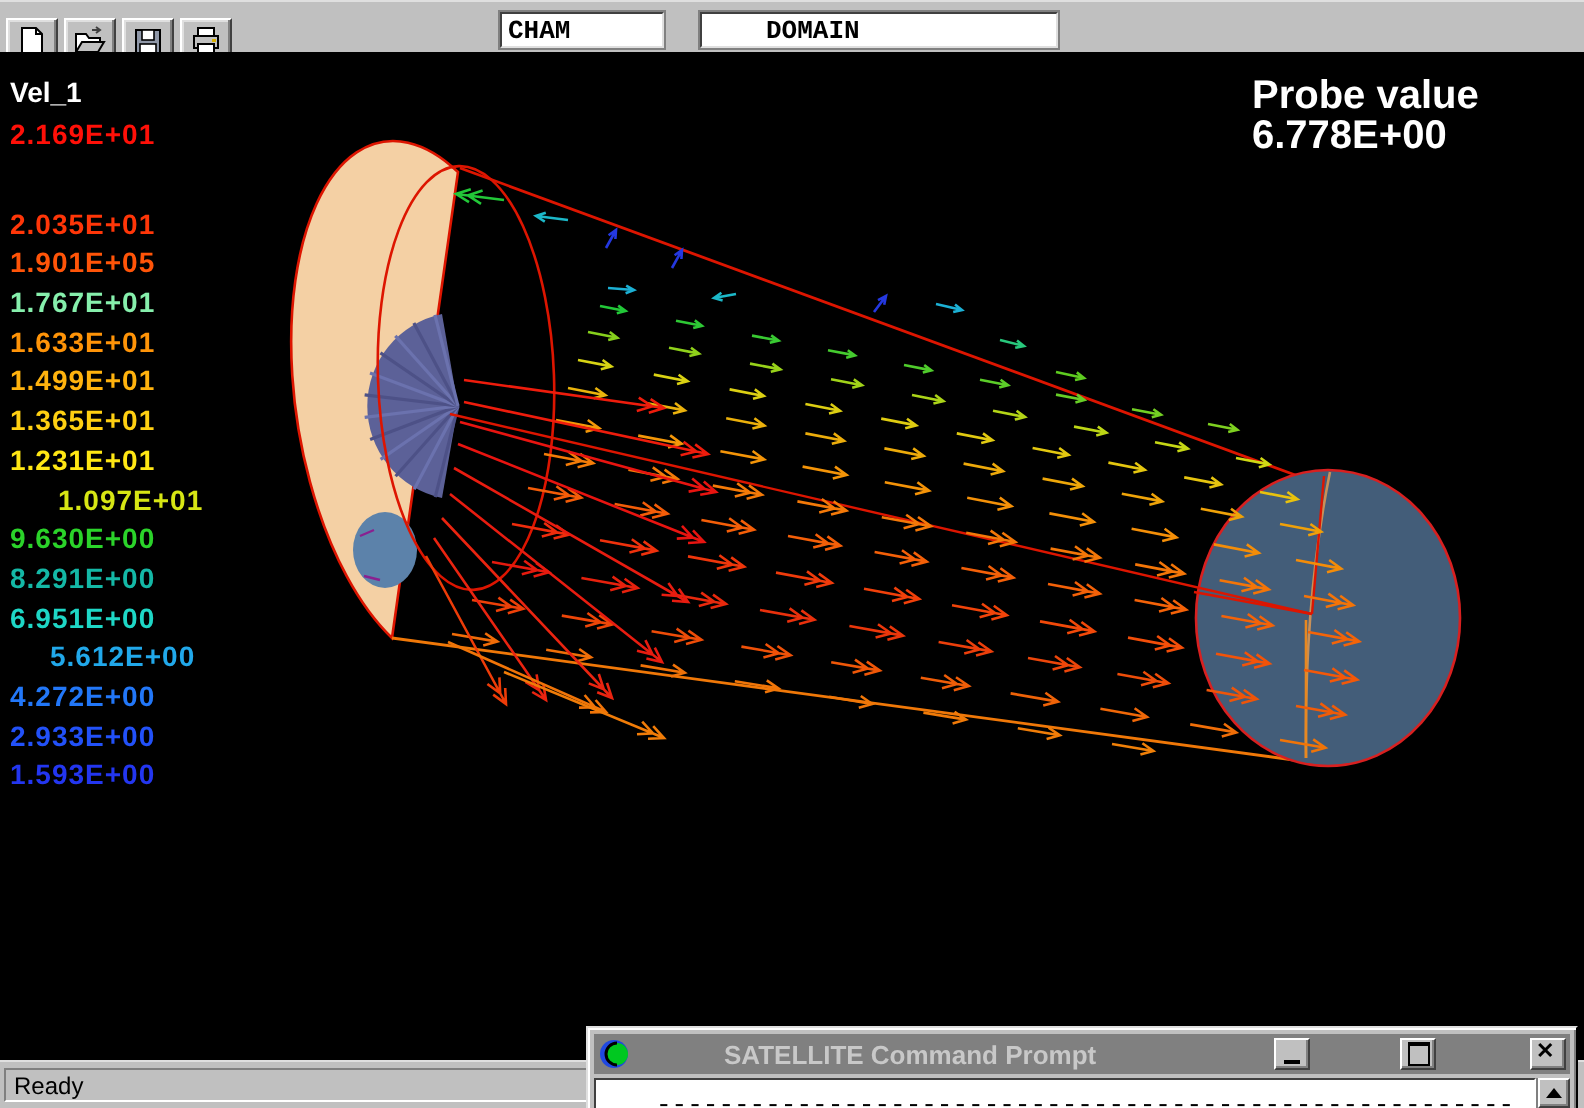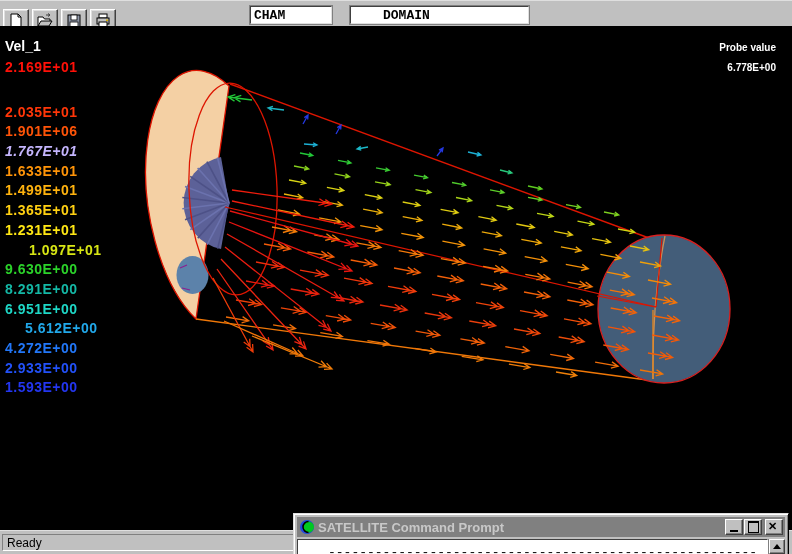--- a/index.html
+++ b/index.html
@@ -15,33 +15,33 @@
   .tfield{height:16px;background:#fff;border:1px solid;border-color:#404040 #dfdfdf #dfdfdf #404040;
           box-shadow:0 0 0 1px #808080;font-family:"Liberation Mono",monospace;
           font-size:13px;font-weight:bold;color:#000;padding:0 3px;line-height:15px;}
   #field-cham{position:absolute;left:250px;top:5px;width:74px;}
   #field-domain{position:absolute;left:350px;top:5px;width:142px;padding-left:32px;}
   
   .viewport{position:absolute;left:0;top:26px;width:792px;height:504px;background:#000;}
   .legend{position:absolute;left:5px;top:38px;width:110px;}
   .legend-title{color:#fff;font-weight:bold;font-size:14px;height:20px;}
   .legend-item{font-weight:bold;font-size:14px;height:19.7px;line-height:19.7px;letter-spacing:0.5px;}
-  .probe{position:absolute;left:626px;top:38px;width:150px;text-align:right;color:#fff;
-         font-weight:bold;font-size:10px;line-height:20px;}
+  .probe{position:absolute;left:626px;top:38px;width:150px;text-align:left;color:#fff;
+         font-weight:bold;font-size:20px;line-height:20px;}
   
   .statusbar{position:absolute;left:0;top:530px;width:792px;height:24px;background:#c0c0c0;
              border-top:1px solid #dfdfdf;box-sizing:border-box;}
   .status-panel{position:absolute;left:2px;top:3px;right:4px;bottom:3px;
                 border:1px solid;border-color:#808080 #ffffff #ffffff #808080;
                 font-size:12px;color:#000;padding:1px 0 0 4px;}
   
   .window{position:absolute;left:293px;top:513px;width:496px;height:60px;background:#c0c0c0;
           border:1px solid;border-color:#dfdfdf #000 #000 #dfdfdf;
           box-shadow:inset 1px 1px 0 #fff, inset -1px -1px 0 #808080;padding:3px;box-sizing:border-box;}
-  .titlebar{height:20px;background:#808080;display:flex;align-items:center;padding:0 2px;}
+  .titlebar{height:20px;background:#808080;display:flex;align-items:center;padding:0 2px;gap:44px;}
   .titlebar .title{color:#c8c8c8;font-weight:bold;font-size:13px;margin-left:3px;flex:1;
                    white-space:nowrap;overflow:hidden;}
   .winbtn{width:16px;height:14px;background:#c0c0c0;border:1px solid;
           border-color:#ffffff #404040 #404040 #ffffff;box-shadow:inset -1px -1px 0 #808080;
           margin-left:1px;display:flex;align-items:flex-end;justify-content:center;position:relative;}
   .winbtn.close{margin-left:3px;}
   .glyph-min{width:8px;height:2px;background:#000;margin-bottom:2px;}
   .glyph-max{width:9px;height:9px;border:1px solid #000;border-top:2px solid #000;margin-bottom:1px;}
   .glyph-close{position:absolute;left:2px;top:1px;font-size:11px;font-weight:bold;color:#000;
                font-family:"Liberation Sans",sans-serif;line-height:11px;}
@@ -246,22 +246,22 @@
     <path d="M213.0 278.0L253.0 352.0M252.6 344.0L253.0 352.0L246.6 347.3M249.7 338.7L250.1 346.7L243.7 342.0" stroke="#ee3c08" fill="none" stroke-width="1.3"></path>
     <path d="M224.0 321.0L303.0 356.0M297.8 350.0L303.0 356.0L295.0 356.2M292.3 347.5L297.5 353.6L289.5 353.8" stroke="#f07408" fill="none" stroke-width="1.3"></path>
     <path d="M252.0 336.0L332.0 369.0M326.6 363.1L332.0 369.0L324.0 369.4M321.1 360.8L326.5 366.7L318.5 367.1" stroke="#f07c08" fill="none" stroke-width="1.3"></path>
   </svg>
 
 <div class="legend">
   <div class="legend-title">Vel_1</div>
   <div id="legend-items">
       <div class="legend-item" style="color: rgb(255, 16, 8);">2.169E+01</div>
       <div class="legend-item" style="color: rgb(255, 54, 8); margin-top: 25px;">2.035E+01</div>
-      <div class="legend-item" style="color: rgb(255, 84, 8);">1.901E+06</div>
-      <div class="legend-item" style="color: #c4b5fd; font-style: italic;">1.767E+01</div>
+      <div class="legend-item" style="color: rgb(255, 84, 8);">1.901E+05</div>
+      <div class="legend-item" style="color: #86efac;">1.767E+01</div>
       <div class="legend-item" style="color: rgb(255, 148, 8);">1.633E+01</div>
       <div class="legend-item" style="color: rgb(255, 179, 14);">1.499E+01</div>
       <div class="legend-item" style="color: rgb(255, 208, 18);">1.365E+01</div>
       <div class="legend-item" style="color: rgb(255, 231, 20);">1.231E+01</div>
       <div class="legend-item" style="color: rgb(215, 230, 20); margin-left: 24px;">1.097E+01</div>
       <div class="legend-item" style="color: rgb(43, 211, 42);">9.630E+00</div>
       <div class="legend-item" style="color: #14b8a6;">8.291E+00</div>
       <div class="legend-item" style="color: rgb(30, 215, 198);">6.951E+00</div>
       <div class="legend-item" style="color: rgb(33, 168, 234); margin-left: 20px;">5.612E+00</div>
       <div class="legend-item" style="color: rgb(34, 119, 248);">4.272E+00</div>

